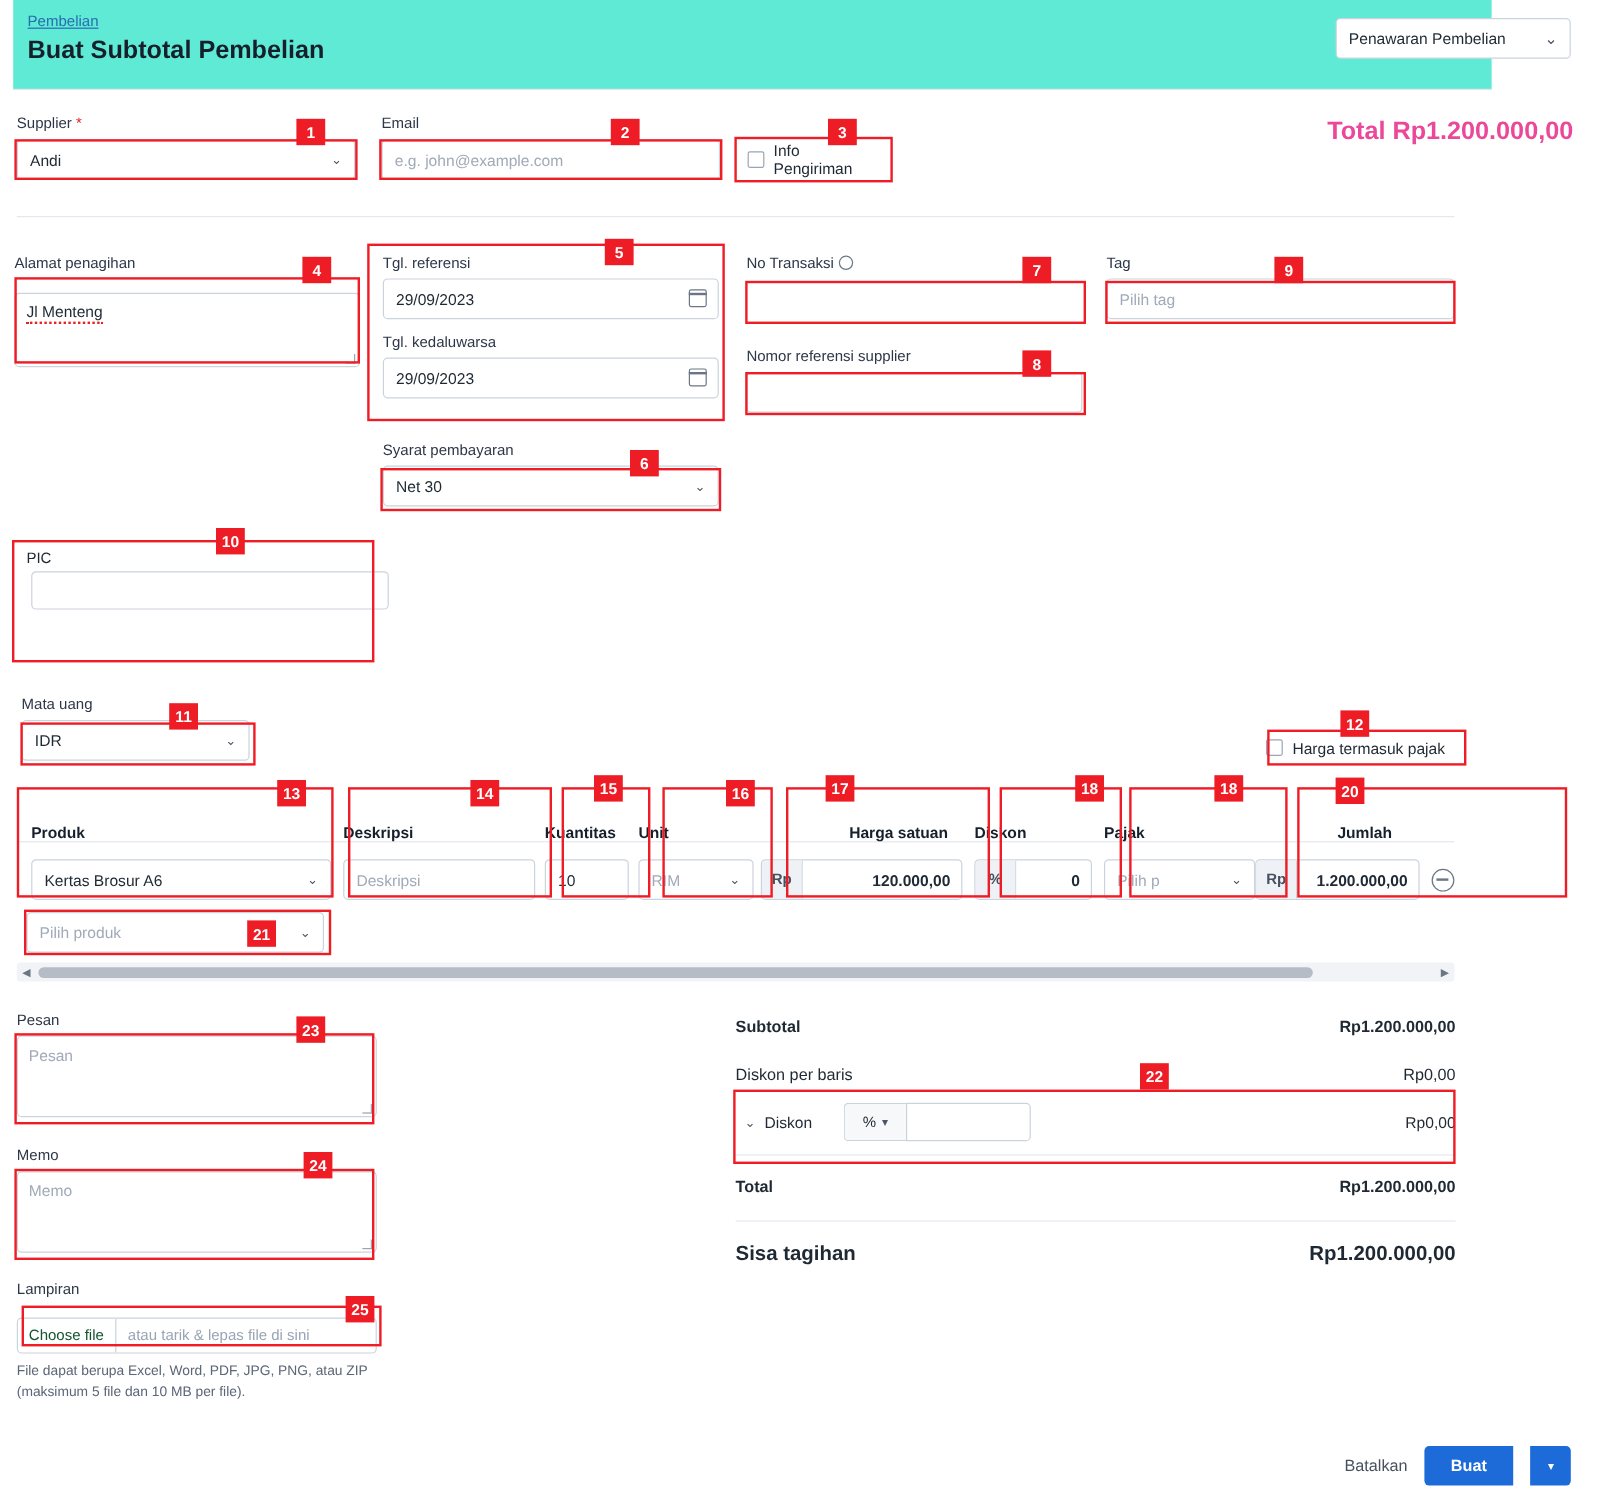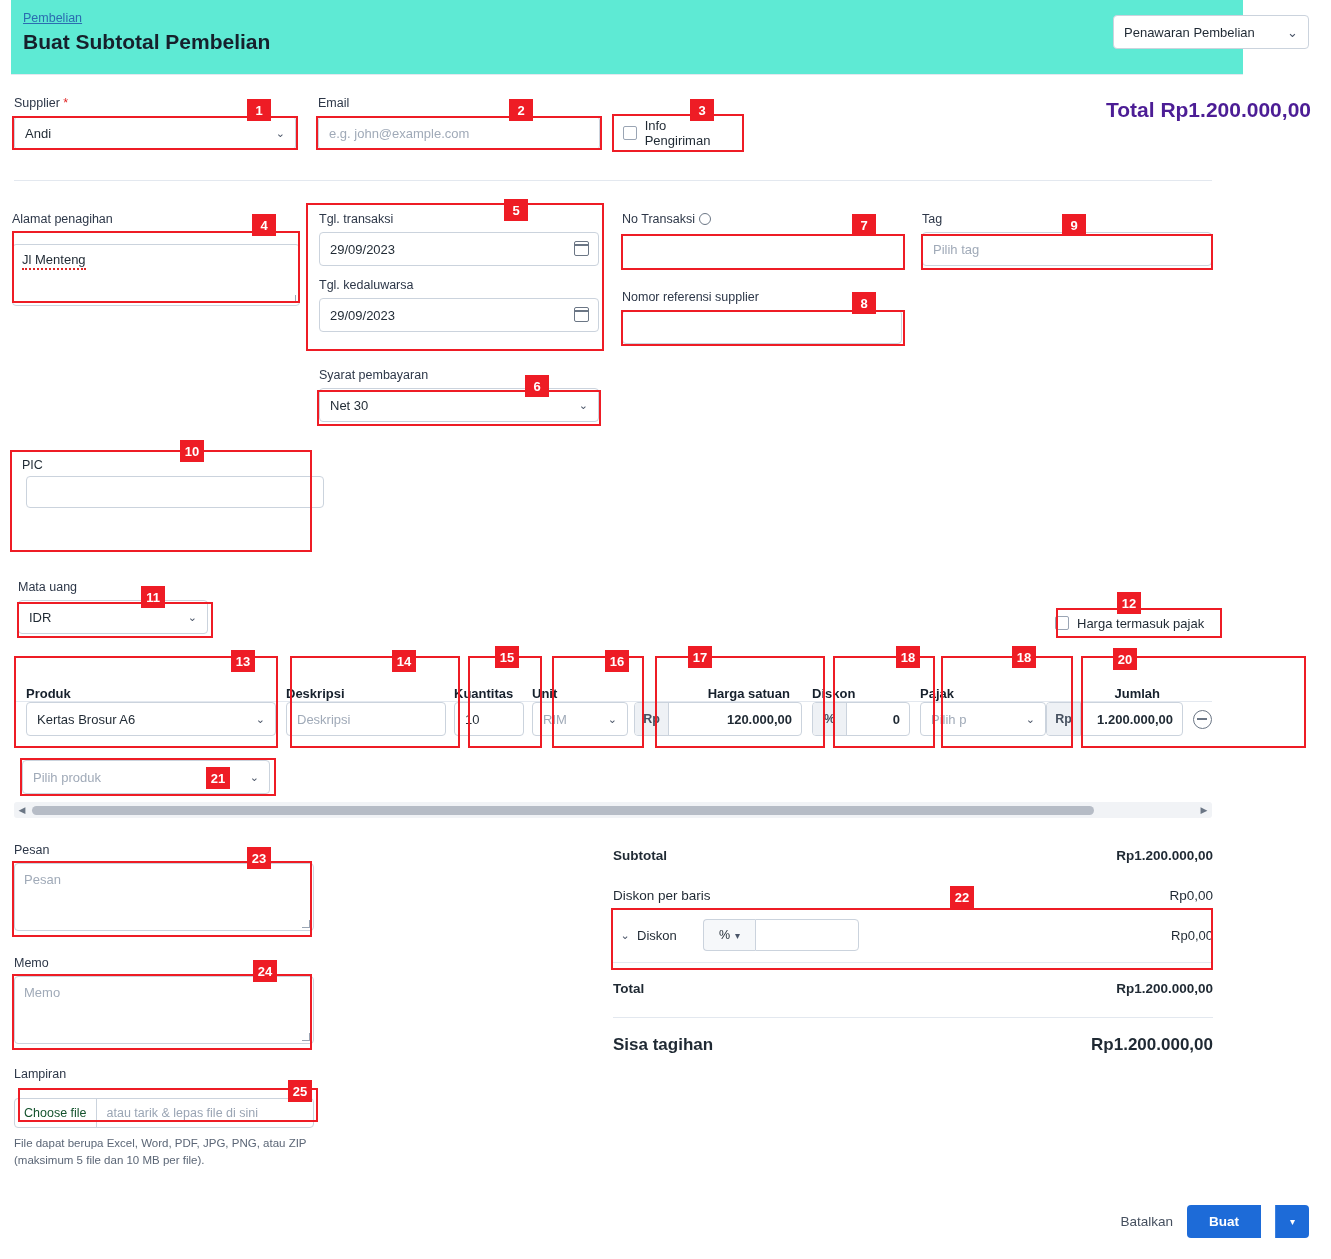--- a/index.html
+++ b/index.html
@@ -55,21 +55,21 @@
   .hl { position: absolute; border: 2.5px solid #ee1c25; z-index: 10; pointer-events: none; }
 
   
   .supplier-wrap { position: absolute; left: 14px; top: 96px; width: 282px; }
   .email-wrap { position: absolute; left: 318px; top: 96px; width: 282px; }
   .ship-wrap { position: absolute; left: 614px; top: 114px; width: 128px; height: 38px;
                border: 1px solid #fff; display: flex; align-items: center; padding: 0 8px; }
   .ship-wrap .cb { width: 14px; height: 14px; border: 1px solid #9aa5b4; border-radius: 2px; margin-right: 8px; }
   .total-top {
     position: absolute; right: 20px; top: 98px;
-    font-size: 21px; font-weight: bold; color: #4c1d95;
+    font-size: 21px; font-weight: bold; color: #ec4899;
   }
   .divider { position: absolute; left: 14px; width: 1198px; height: 1px; background: #e3e8ef; }
 
   
   .addr-wrap { position: absolute; left: 12px; top: 212px; width: 288px; }
   .addr-box {
     margin-top: 18px; height: 62px; border: 1px solid #cbd3dd; border-radius: 4px;
     padding: 7px 9px; font-size: 13px; position: relative; background: #fff;
   }
   .squiggle { border-bottom: 2px dotted #e02424; padding-bottom: 1px; }
@@ -110,21 +110,21 @@
   }
   .tax-wrap .cb { width: 14px; height: 14px; border: 1px solid #9aa5b4; border-radius: 2px; margin-right: 8px; }
 
   
   .tbl { position: absolute; left: 14px; top: 654px; width: 1198px; }
   .tbl-head {
     display: flex; height: 48px; align-items: flex-end;
     font-size: 13px; font-weight: bold; color: #16202c;
     border-bottom: 1px solid #e3e8ef;
   }
-  .tbl-row { display: flex; height: 48px; align-items: flex-start; }
+  .tbl-row { display: flex; height: 48px; align-items: flex-end; }
   .c-prod { width: 262px; padding-left: 12px; }
   .c-desc { width: 170px; padding-left: 10px; }
   .c-qty  { width: 78px;  padding-left: 8px; }
   .c-unit { width: 104px; padding-left: 8px; }
   .c-harga{ width: 174px; padding-right: 12px; text-align: right; }
   .c-disk { width: 108px; padding-left: 10px; }
   .c-pajak{ width: 136px; padding-left: 10px; }
   .c-jml  { width: 166px; padding-right: 52px; text-align: right; }
   .prefix-inp { display: flex; align-items: center; border: 1px solid #cbd3dd; border-radius: 4px; height: 34px; background: #fff; font-weight: bold; }
   .prefix-inp .pfx {
@@ -248,21 +248,21 @@
     <div class="addr-box">
       <span class="squiggle">Jl Menteng</span>
       <span class="resize-h"></span>
     </div>
   </div>
   <div class="hl" style="left:12px; top:231px; width:288px; height:72px;"></div>
   <div class="mark" style="left:252px; top:214px;">4</div>
 
   <div class="dates-wrap">
     <div class="date-row">
-      <div class="lbl">Tgl. transaksi</div>
+      <div class="lbl">Tgl. referensi</div>
       <div class="inp date-inp" style="margin-top:6px">
         <span>29/09/2023</span>
         <span class="cal-ico"></span>
       </div>
     </div>
     <div class="date-row" style="margin-top:12px">
       <div class="lbl">Tgl. kedaluwarsa</div>
       <div class="inp date-inp" style="margin-top:6px">
         <span>29/09/2023</span>
         <span class="cal-ico"></span>

